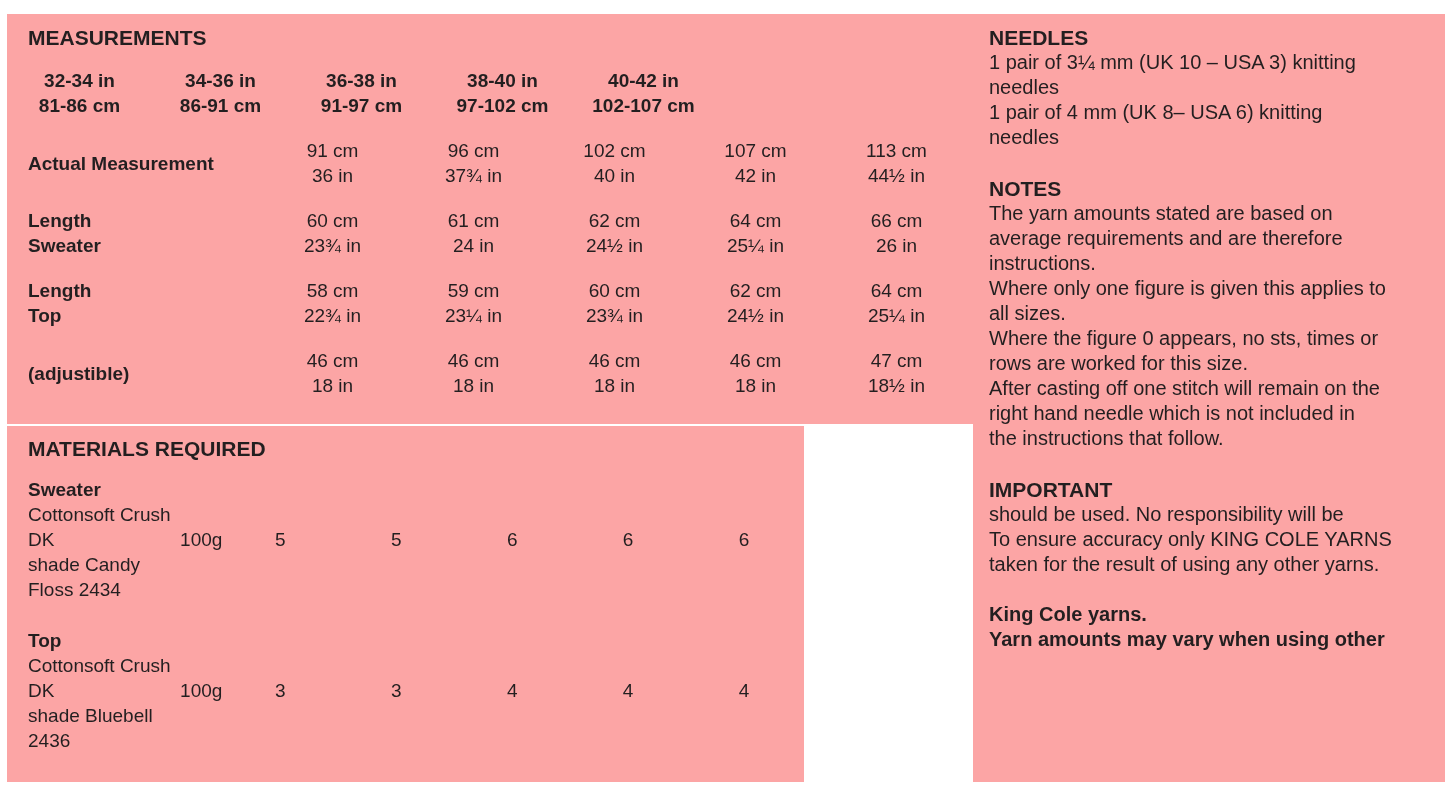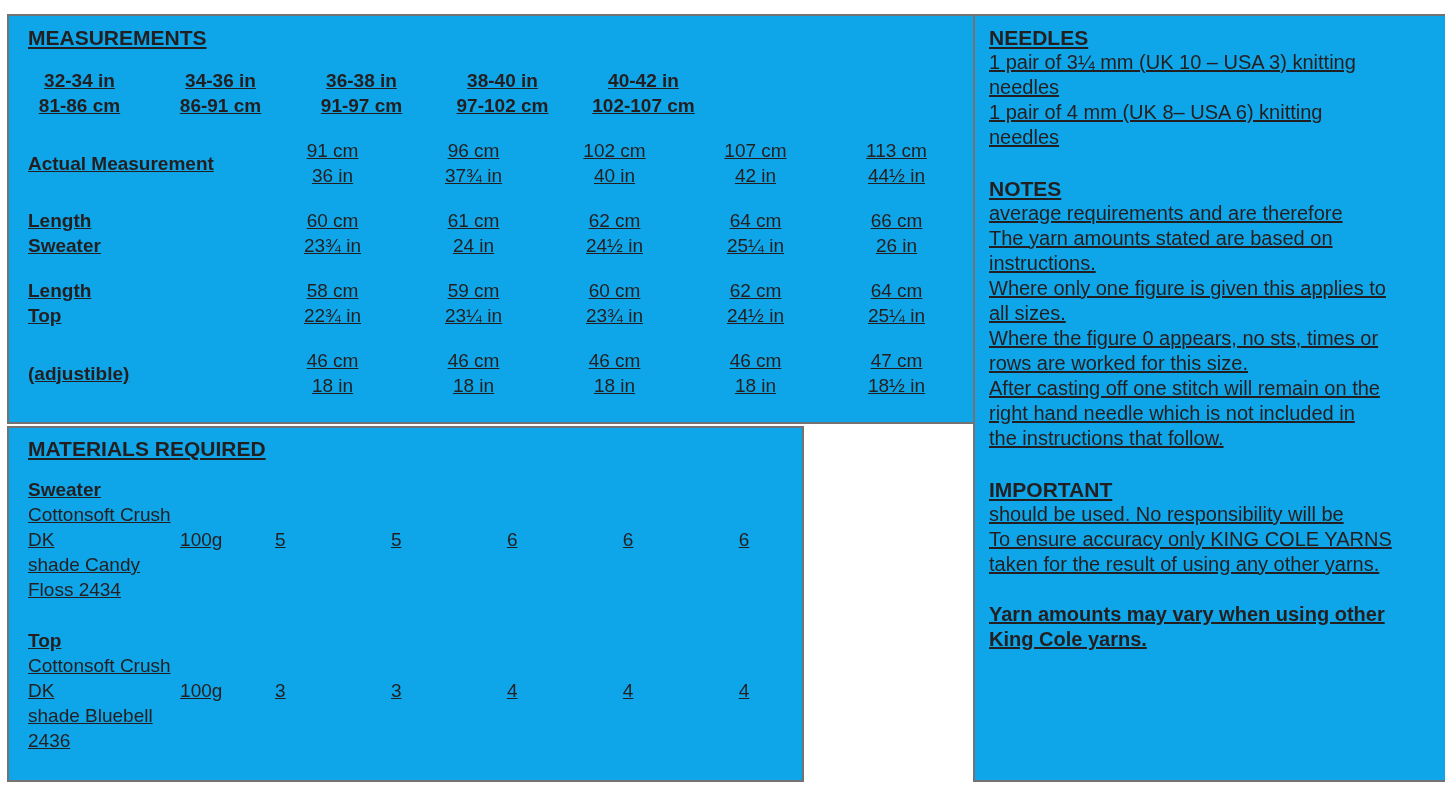--- a/index.html
+++ b/index.html
@@ -3,21 +3,21 @@
 <meta charset="utf-8">
 <style>
   * { margin:0; padding:0; box-sizing:border-box; }
   html,body { background:#ffffff; }
   body {
     width:1445px; height:788px; position:relative;
     font-family:"Liberation Sans", sans-serif;
     color:#231f20;
     -webkit-font-smoothing:antialiased;
   }
-  .box { position:absolute; border:2px solid #737373; background:#0ea5e9;text-decoration:underline; }
+  .box { position:absolute; border:2px solid #fca5a5; background:#fca5a5; }
   #measurements-box { left:7px; top:14px;  width:968px; height:410px; padding-top:9px; overflow:hidden; }
   #materials-box    { left:7px; top:426px; width:797px; height:356px; padding-top:8px; overflow:hidden; }
   #right-box        { left:973px; top:14px; width:476px; height:768px; padding:9px 12px 0 14px; overflow:hidden; }
 
   h2.sec-heading { font-size:21px; font-weight:bold; line-height:25px; letter-spacing:0; }
   #measurements-box h2.sec-heading, #materials-box h2.sec-heading { padding-left:19px; }
 
   
   .m-row { display:flex; margin-top:20px; font-size:19px; }
   .m-row.first { margin-top:18px; }
@@ -251,37 +251,37 @@
     <div>
       <h2 class="sec-heading">NEEDLES</h2>
       <div class="line">1 pair of 3¼ mm (UK 10 – USA 3) knitting</div>
       <div class="line">needles</div>
       <div class="line">1 pair of 4 mm (UK 8– USA 6) knitting</div>
       <div class="line">needles</div>
     </div>
 
     <div class="section">
       <h2 class="sec-heading">NOTES</h2>
+      <div class="line">The yarn amounts stated are based on</div>
       <div class="line">average requirements and are therefore</div>
-      <div class="line">The yarn amounts stated are based on</div>
       <div class="line">instructions.</div>
       <div class="line">Where only one figure is given this applies to</div>
       <div class="line">all sizes.</div>
       <div class="line">Where the figure 0 appears, no sts, times or</div>
       <div class="line">rows are worked for this size.</div>
       <div class="line">After casting off one stitch will remain on the</div>
       <div class="line">right hand needle which is not included in</div>
       <div class="line">the instructions that follow.</div>
     </div>
 
     <div class="section">
       <h2 class="sec-heading">IMPORTANT</h2>
       <div class="line">should be used. No responsibility will be</div>
       <div class="line">To ensure accuracy only KING COLE YARNS</div>
       <div class="line">taken for the result of using any other yarns.</div>
       <div class="bold-note">
+        <div class="line">King Cole yarns.</div>
         <div class="line">Yarn amounts may vary when using other</div>
-        <div class="line">King Cole yarns.</div>
       </div>
     </div>
 
   </section>
 </div>
 
 </body></html>

